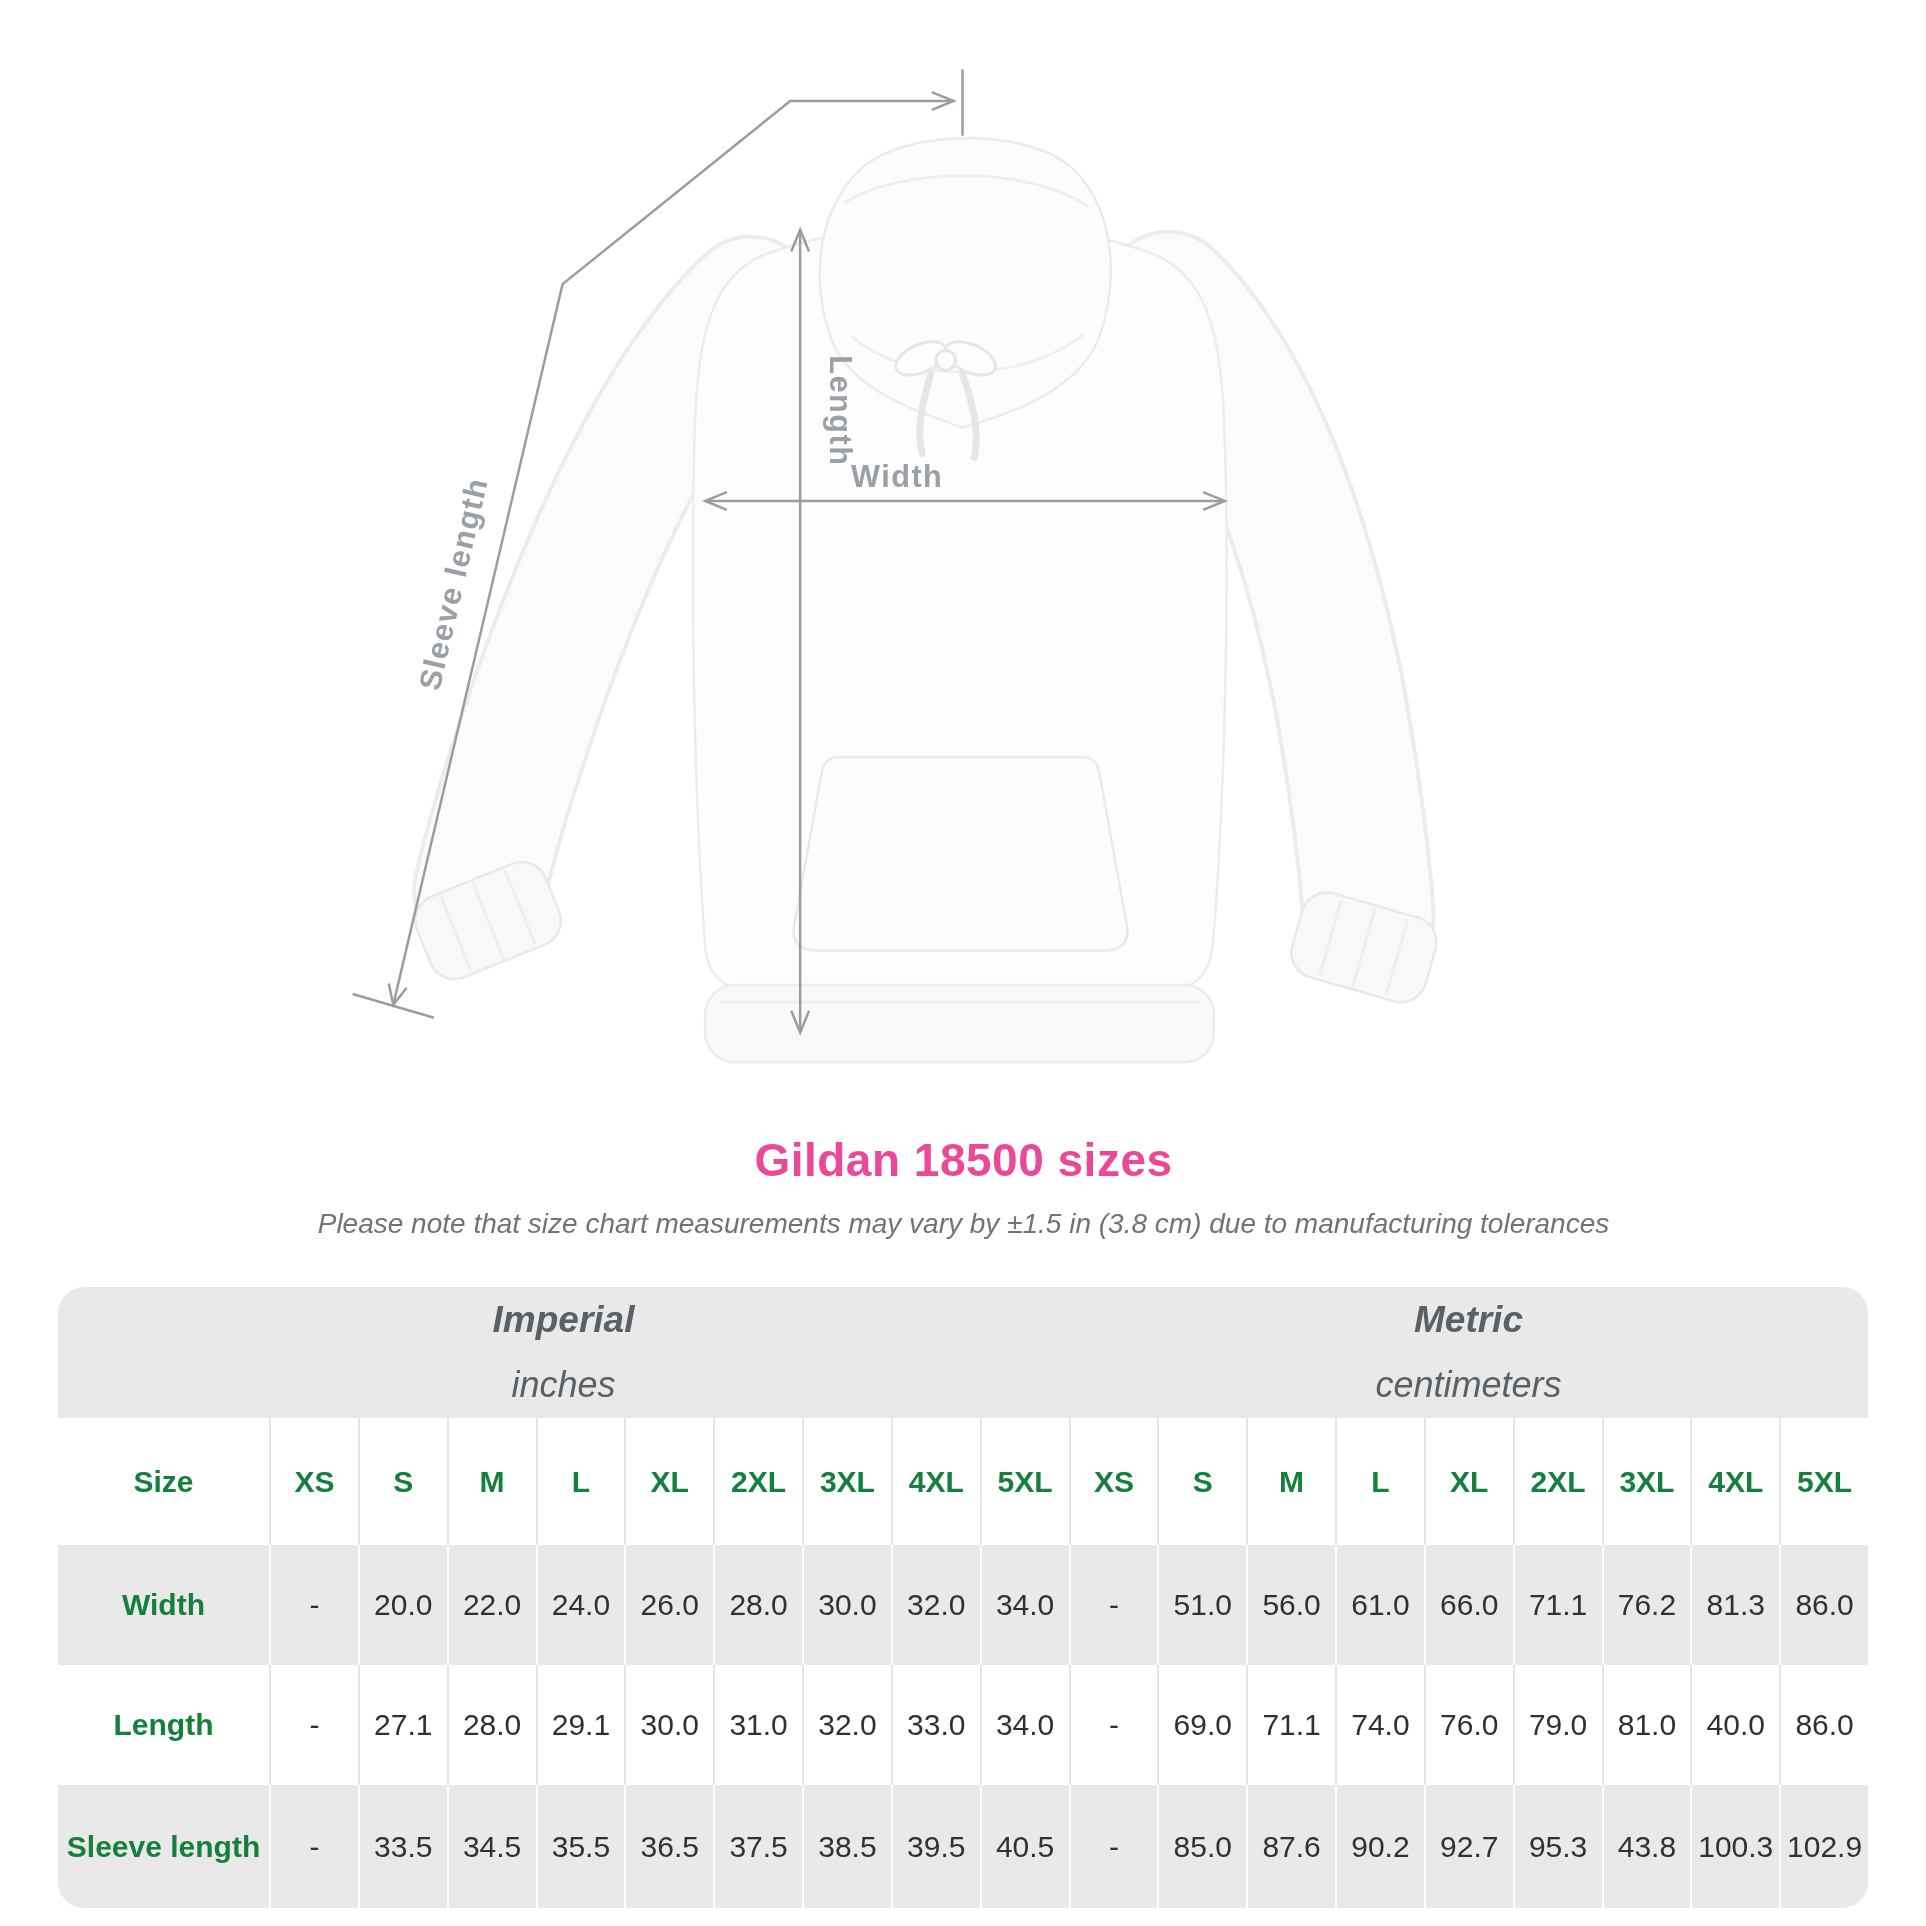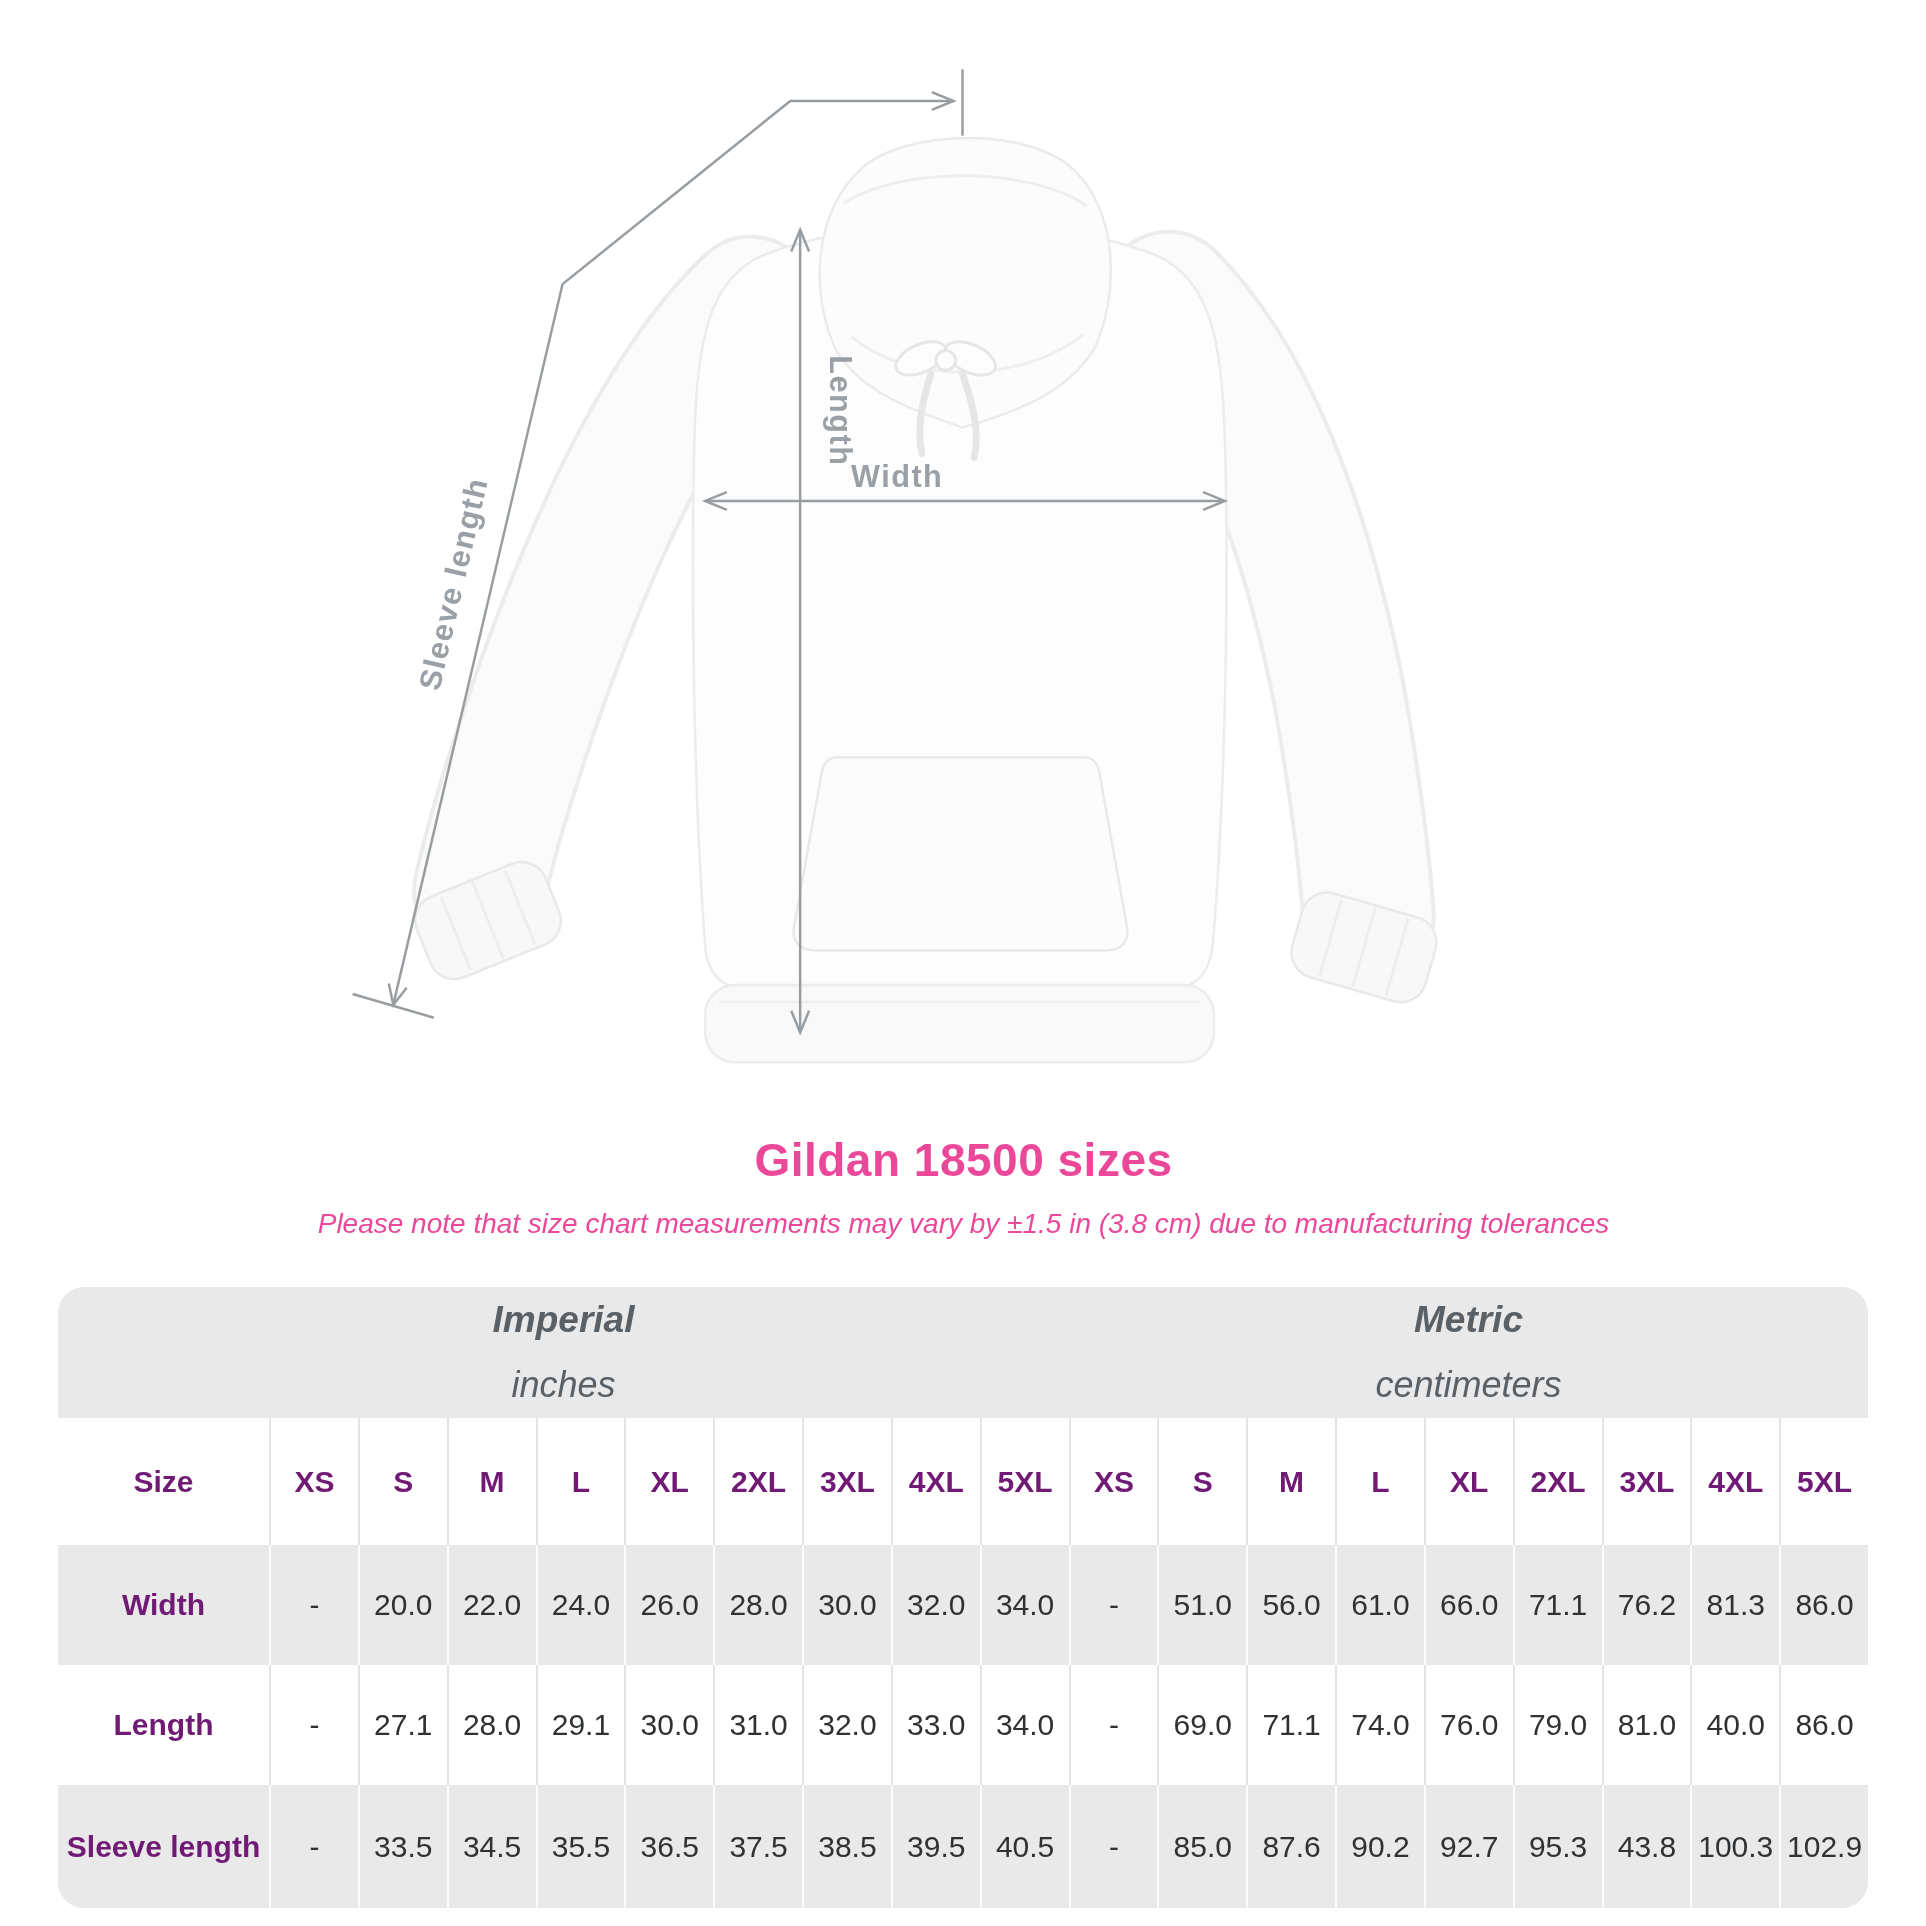--- a/index.html
+++ b/index.html
@@ -16,21 +16,21 @@
     font-weight:bold; font-size:31px; letter-spacing:1.5px; fill:#9aa0a5;
   }
 
   
   .page-title {
     position:absolute; top:1133px; left:0; width:100%; text-align:center;
     font-size:46px; font-weight:bold; color:#ec4899; letter-spacing:0.5px;
   }
   .page-subtitle {
     position:absolute; top:1208px; left:0; width:100%; text-align:center;
-    font-size:28px; font-style:italic; color:#ec4899;
+    font-size:28px; font-style:italic; color:#737373;
   }
 
   
   .size-table { position:absolute; left:58px; top:1287px; width:1810px; }
 
   .band {
     height:131px; background:#e9e9e9; border-radius:26px 26px 0 0;
     display:flex; color:#596066;
   }
   .band-half { display:flex; flex-direction:column; align-items:center; justify-content:center; }
@@ -48,21 +48,21 @@
   .data-row.alt { background:#e9e9e9; }
   .data-row.last { height:123px; border-radius:0 0 26px 26px; overflow:hidden; }
 
   .cell {
     display:flex; align-items:center; justify-content:center;
     text-align:center; font-size:30px; color:#2f3234;
     border-left:2px solid #e4e4e4;
   }
   .cell:first-child { border-left:none; }
   .alt .cell { border-left-color:rgba(255,255,255,0.85); }
-  .hdr, .lbl { font-weight:bold; color:#701a75; }
+  .hdr, .lbl { font-weight:bold; color:#15803d; }
 </style>
 </head>
 <body>
 
 <svg class="diagram" viewBox="0 0 1946 1300" xmlns="http://www.w3.org/2000/svg">
 
   <g>
 
     <path d="M 758,305 C 672,385 600,540 542,705 C 518,775 496,845 484,900" stroke="#ececec" stroke-width="136" fill="none" stroke-linecap="round"></path>
     <path d="M 758,305 C 672,385 600,540 542,705 C 518,775 496,845 484,900" stroke="#fbfbfb" stroke-width="128" fill="none" stroke-linecap="round"></path>

